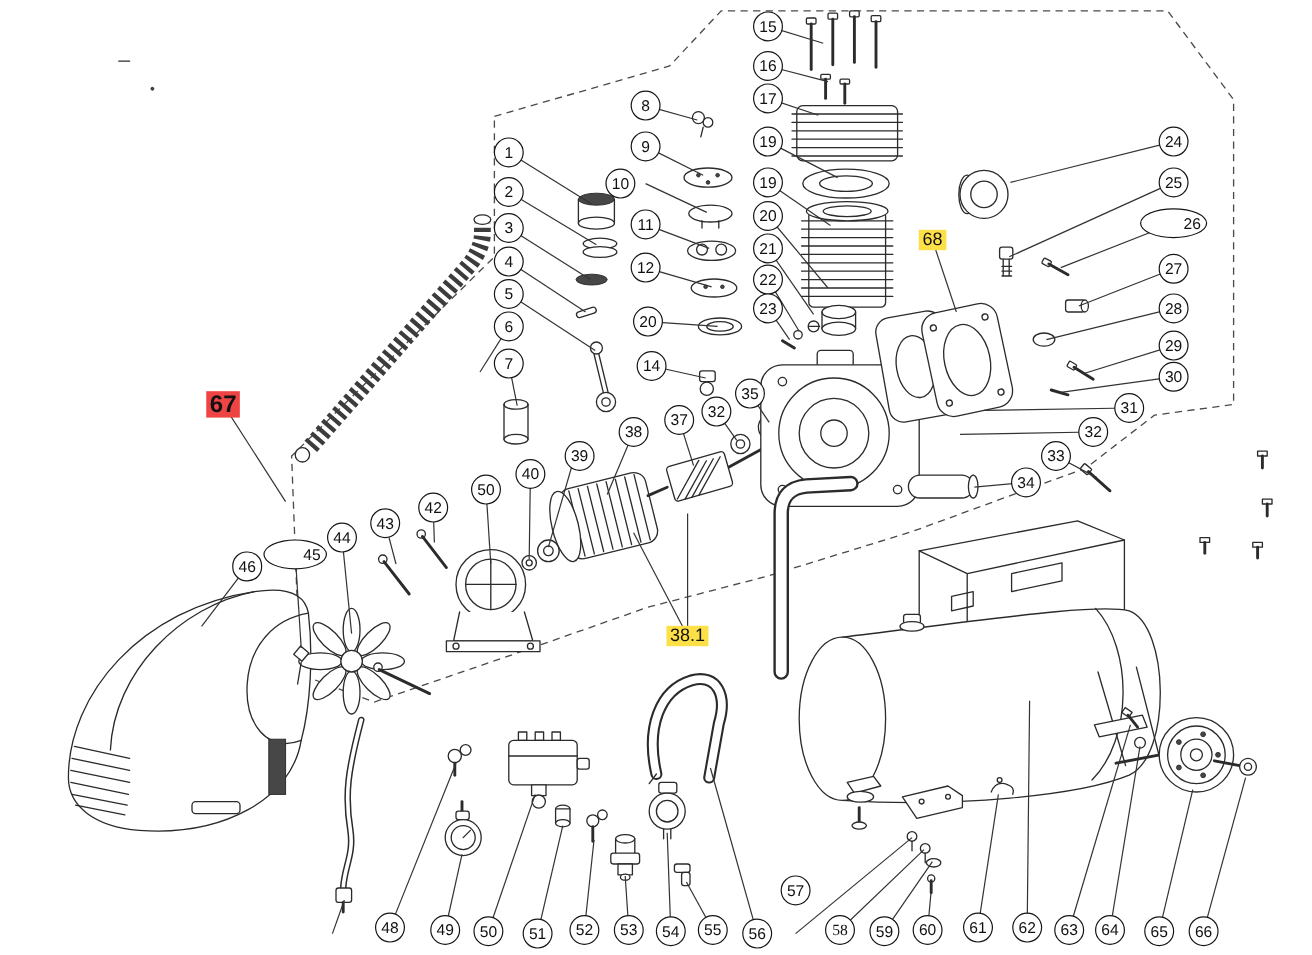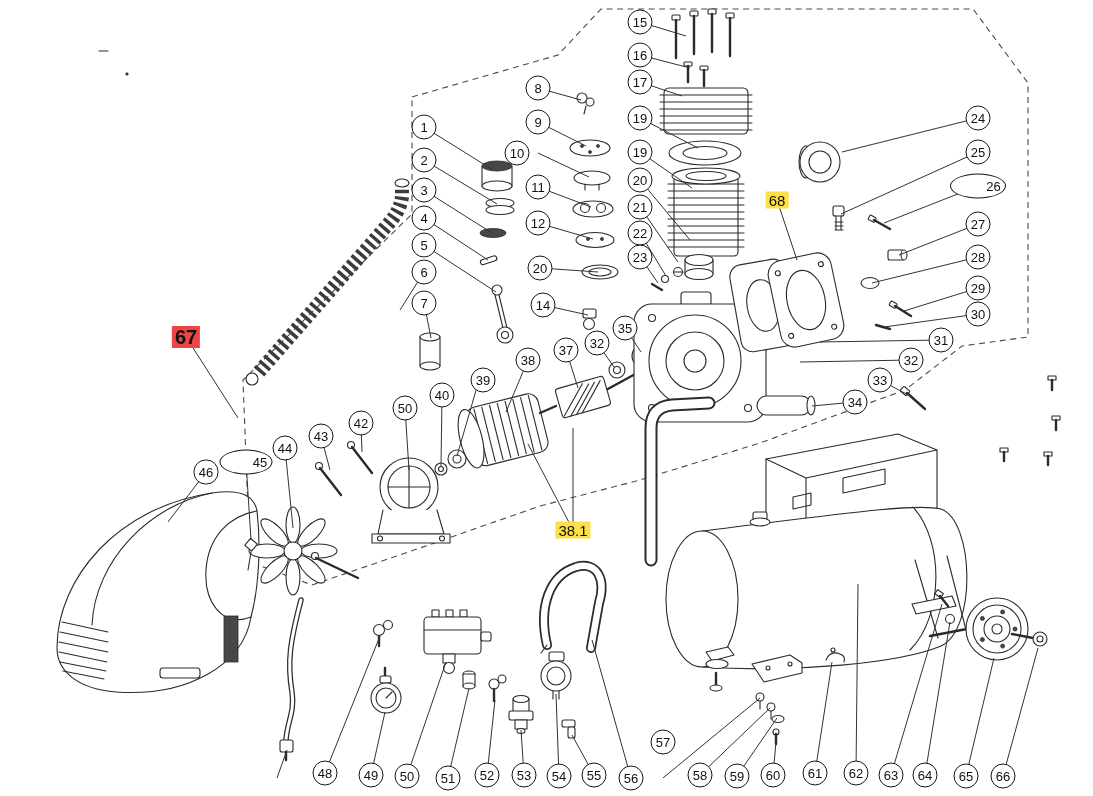--- a/index.html
+++ b/index.html
@@ -521,21 +521,21 @@
       <div class="callout circle" style="left: 325px; top: 773px;">48</div>
       <div class="callout circle" style="left: 371px; top: 775px;">49</div>
       <div class="callout circle" style="left: 407px; top: 776px;">50</div>
       <div class="callout circle" style="left: 448px; top: 778px;">51</div>
       <div class="callout circle" style="left: 487px; top: 775px;">52</div>
       <div class="callout circle" style="left: 524px; top: 775px;">53</div>
       <div class="callout circle" style="left: 559px; top: 776px;">54</div>
       <div class="callout circle" style="left: 594px; top: 775px;">55</div>
       <div class="callout circle" style="left: 631px; top: 778px;">56</div>
       <div class="callout circle" style="left: 663px; top: 742px;">57</div>
-      <div class="callout circle" style="left: 700px; top: 775px;">58</div>
+      <div class="callout circle" style="left: 700px; top: 775px; font-family: Liberation Serif, serif;">58</div>
       <div class="callout circle" style="left: 737px; top: 776px;">59</div>
       <div class="callout circle" style="left: 773px; top: 775px;">60</div>
       <div class="callout circle" style="left: 815px; top: 773px;">61</div>
       <div class="callout circle" style="left: 856px; top: 773px;">62</div>
       <div class="callout circle" style="left: 891px; top: 775px;">63</div>
       <div class="callout circle" style="left: 925px; top: 775px;">64</div>
       <div class="callout circle" style="left: 966px; top: 776px;">65</div>
       <div class="callout circle" style="left: 1003px; top: 776px;">66</div>
       <div class="callout bold-text" style="left: 186px; top: 337px;">67</div>
       <div class="callout text" style="left: 777px; top: 200px;">68</div>

